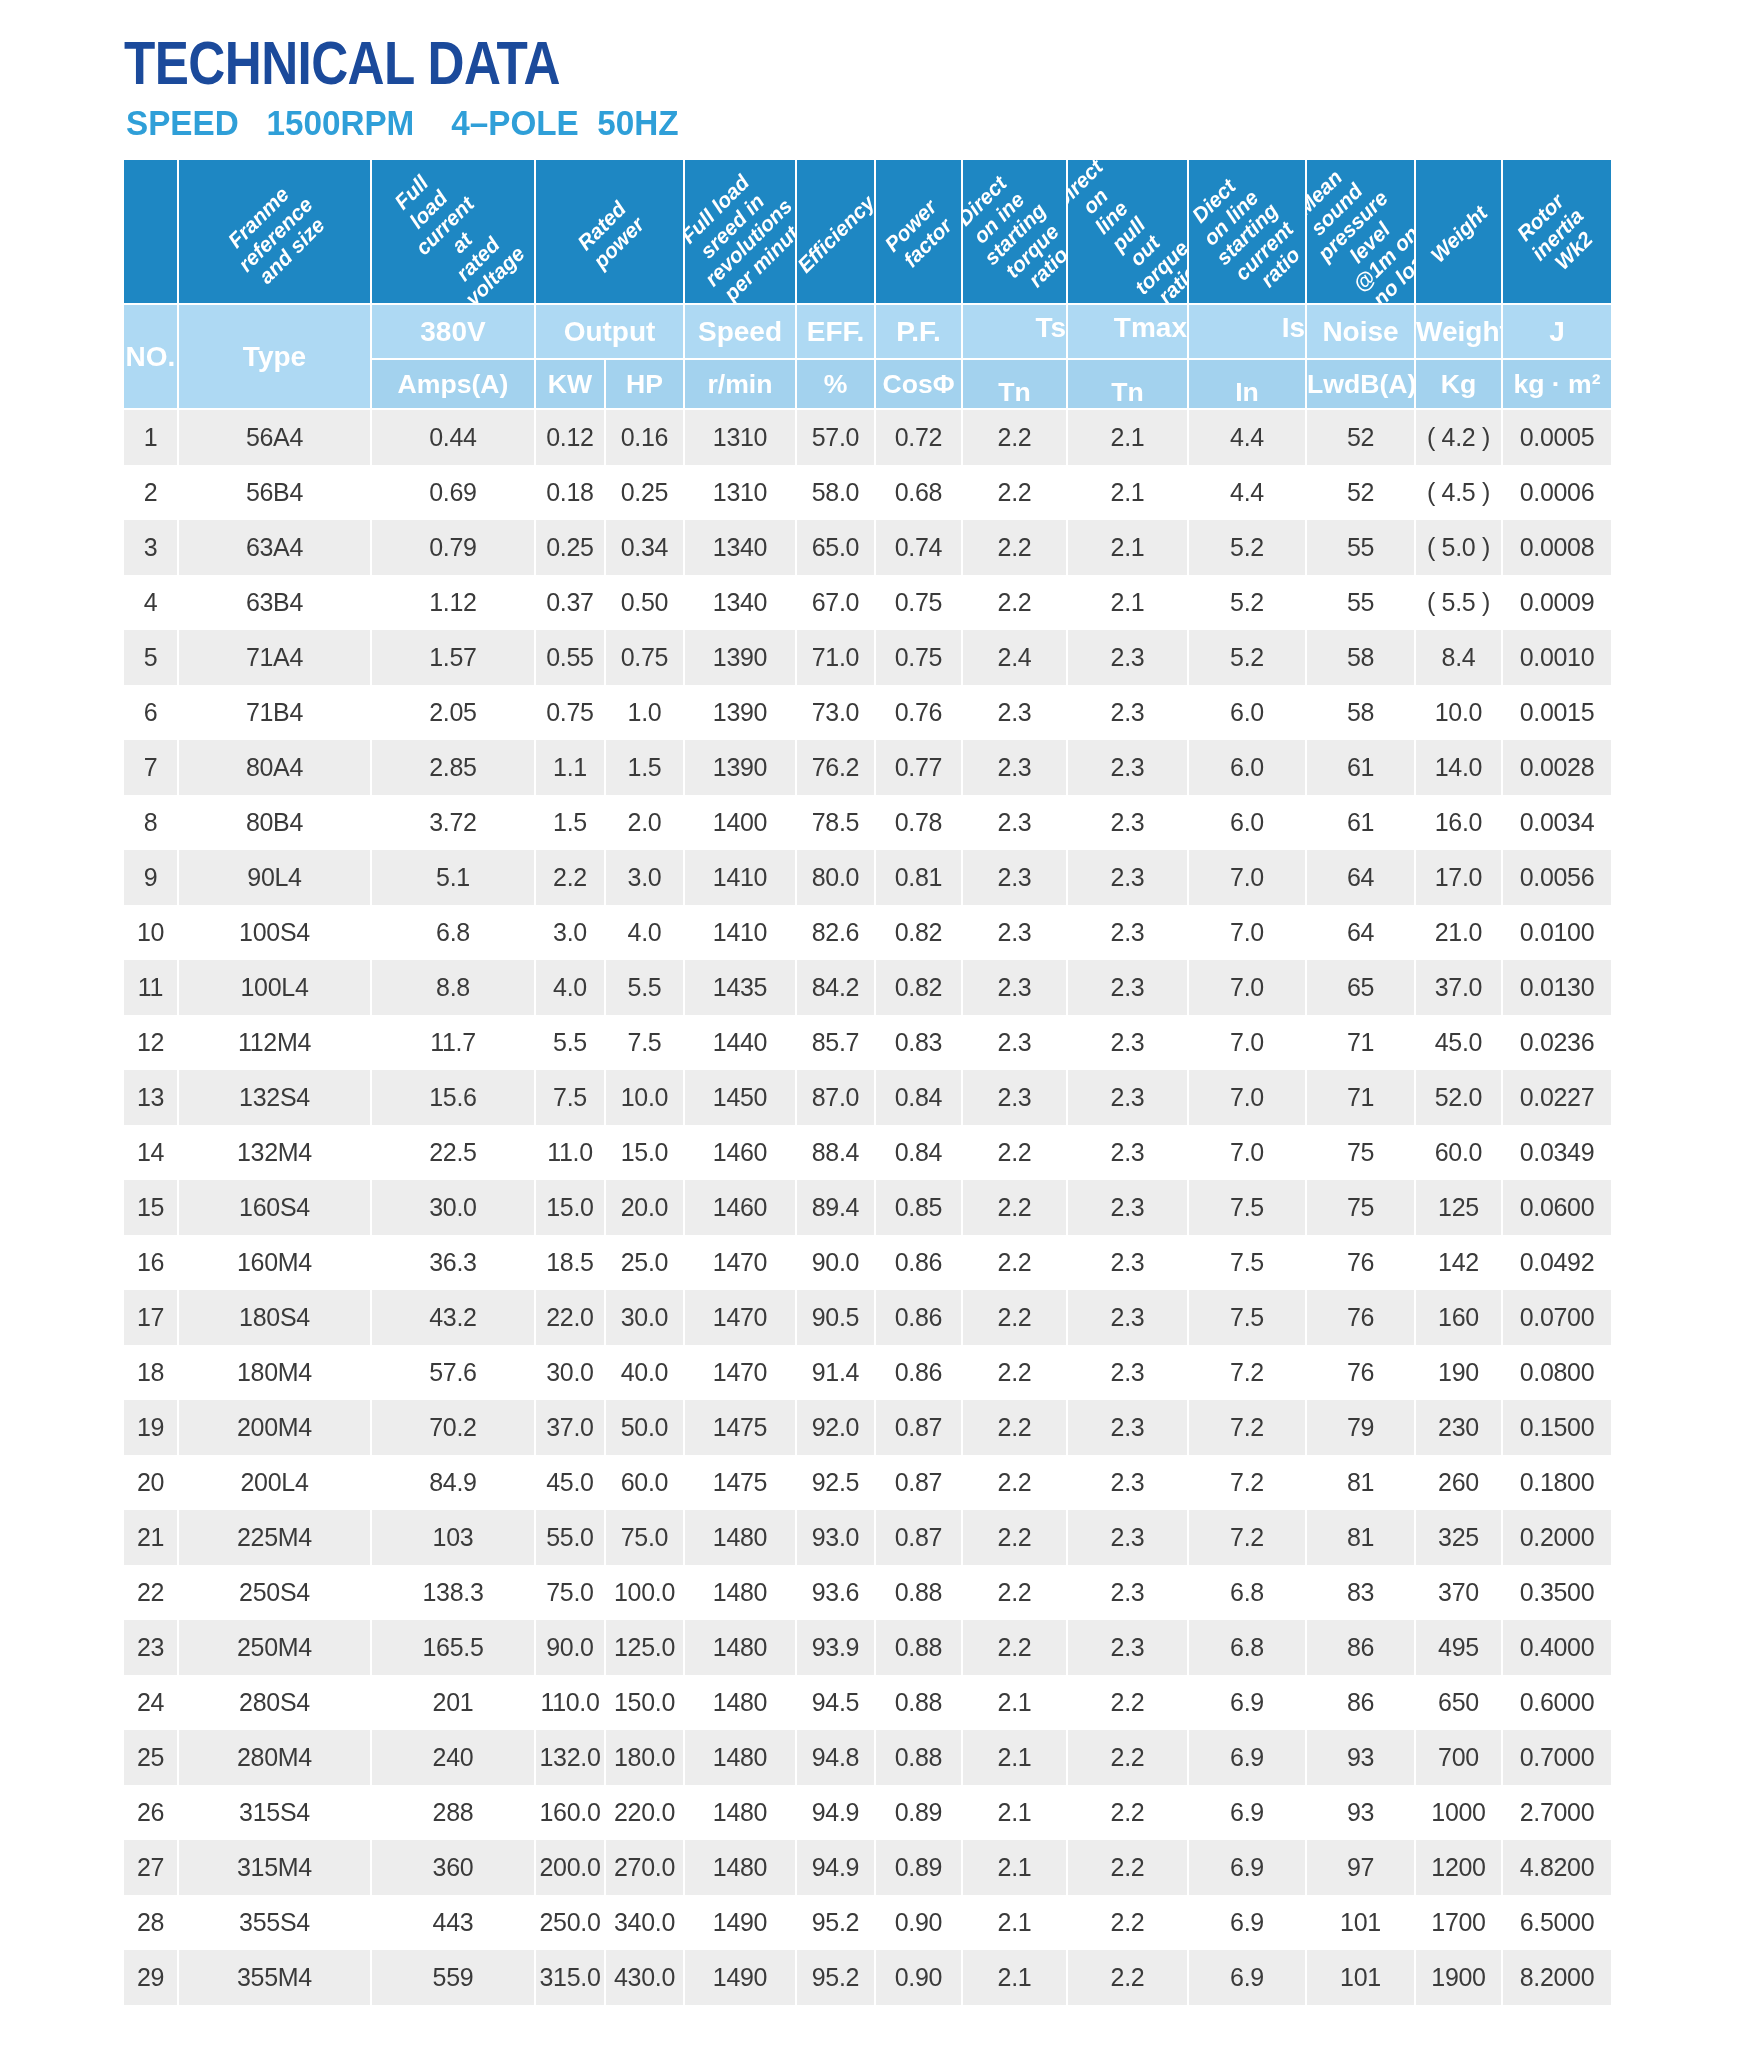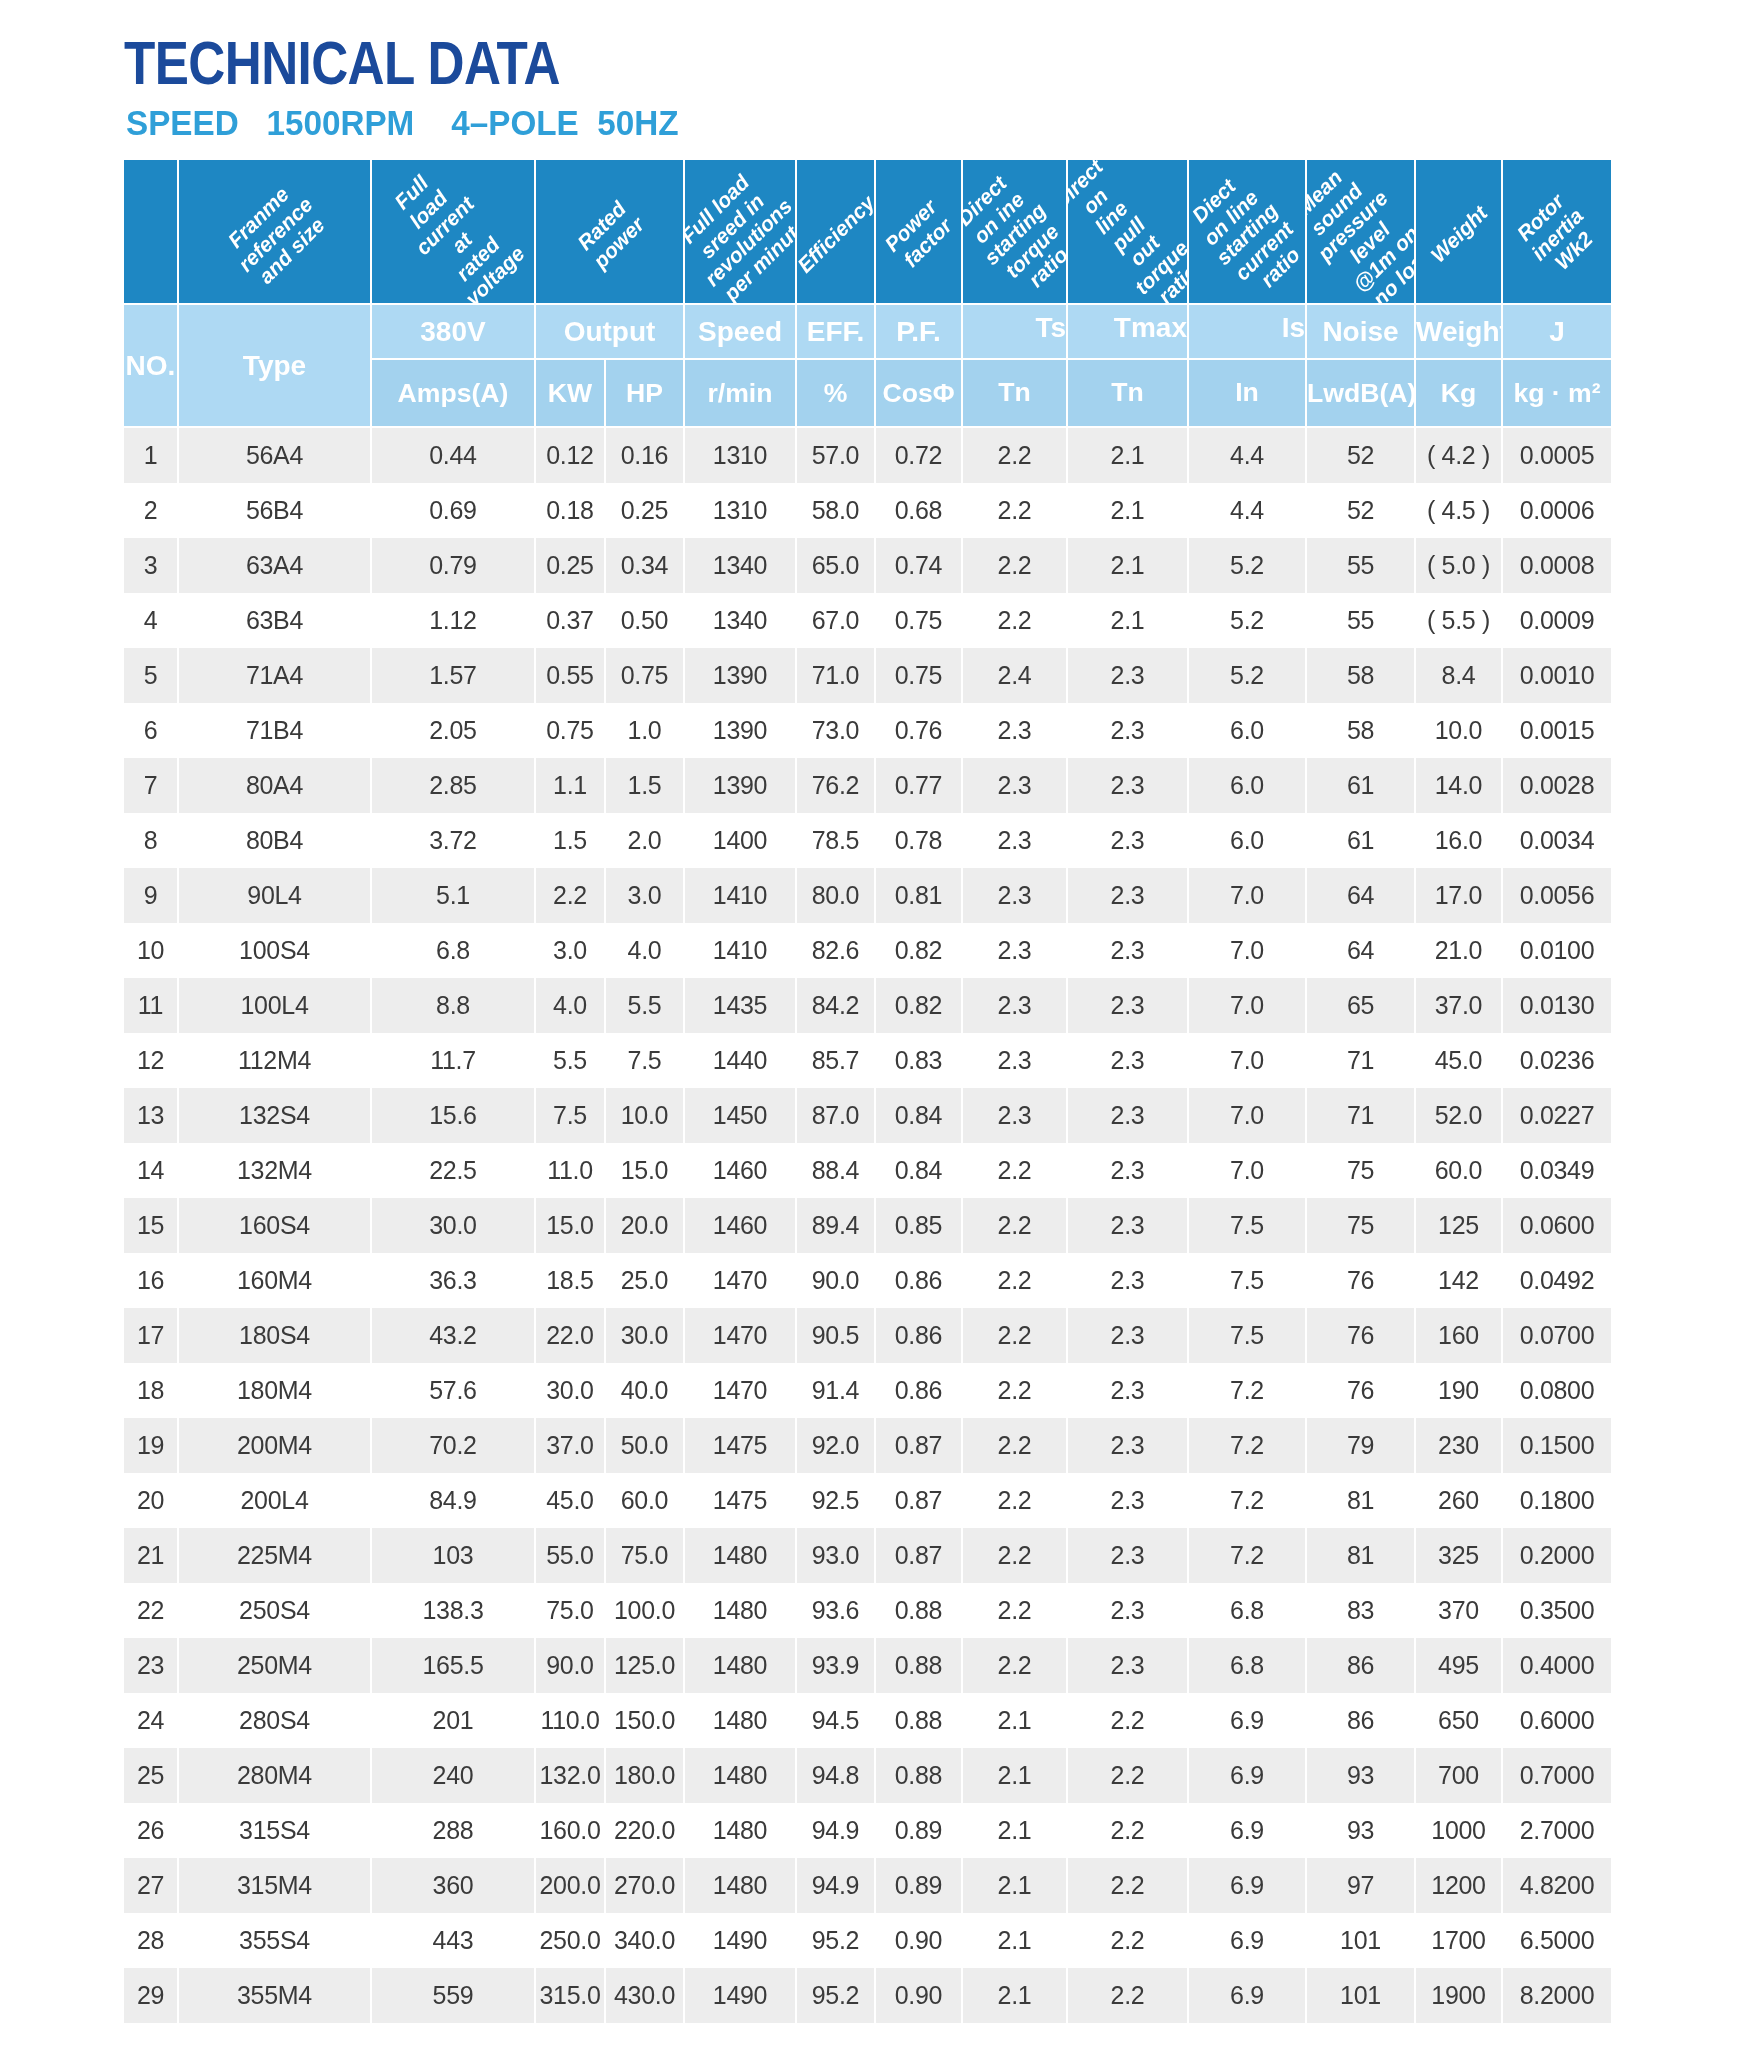--- a/index.html
+++ b/index.html
@@ -51,21 +51,21 @@
     height:46px;font-size:28px;font-weight:bold;
   }
   tr.unit-row th{
     background:#a3d2ee;color:#ffffff;
     height:48px;font-size:26.6px;font-weight:bold;margin-left:18px;
   }
   th.corner{
     background:#a8d5f0;color:#ffffff;
     font-size:29px;font-weight:bold;
   }
-  tr.unit-row th.low{vertical-align:bottom;padding-bottom:18px;}
+  tr.unit-row th.low{vertical-align:bottom;padding-bottom:0;}
   tr.group-row th.high{vertical-align:top;padding-top:7px;text-align:right;}
   tbody td{
     height:55px;
     font-size:25px;color:#3a3a3a;
     letter-spacing:-0.3px;
     background:#ffffff;
     border-top:0 !important;border-bottom:0 !important;
   }
   tbody tr.alt td{background:#ededed;}
 </style>

